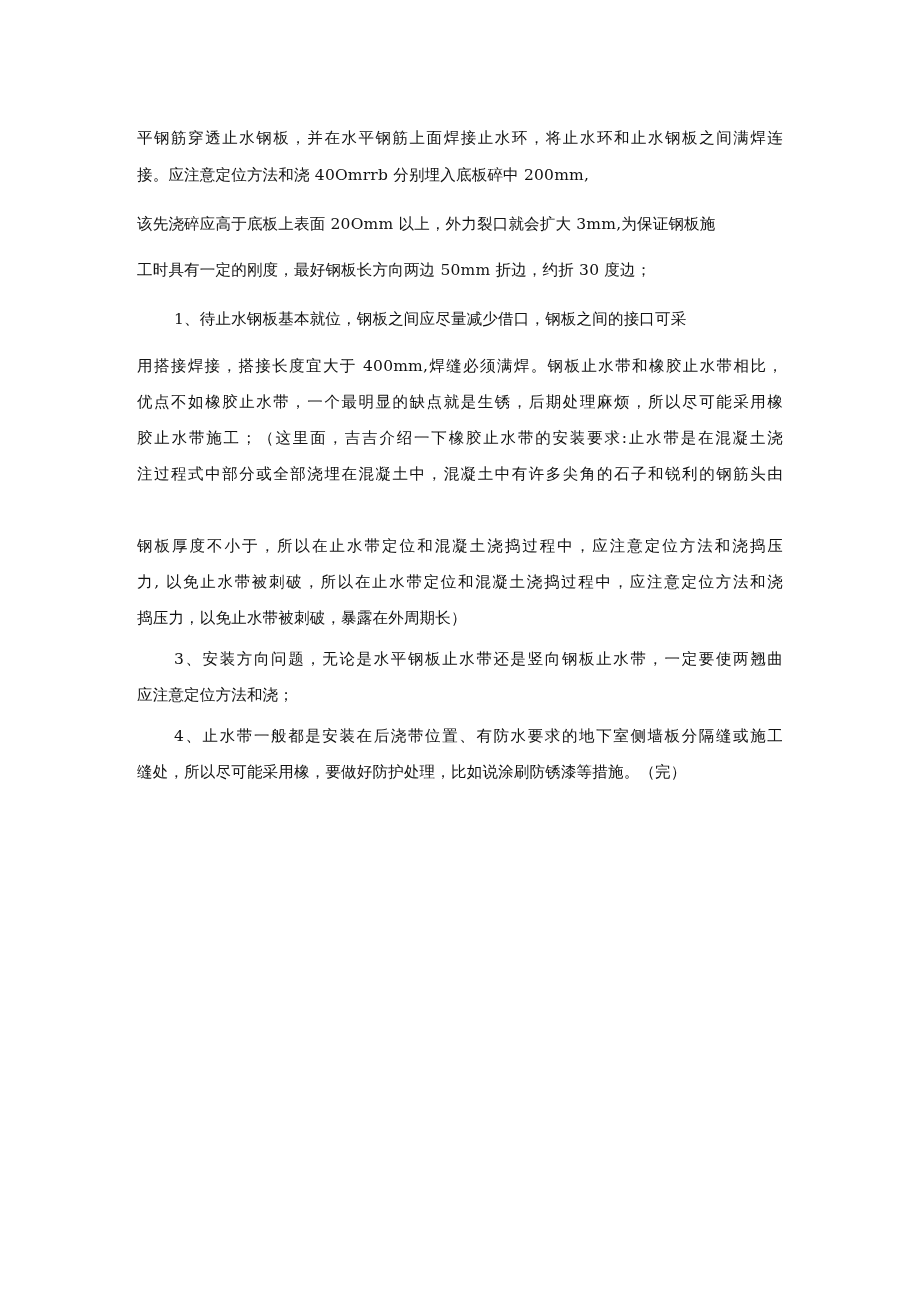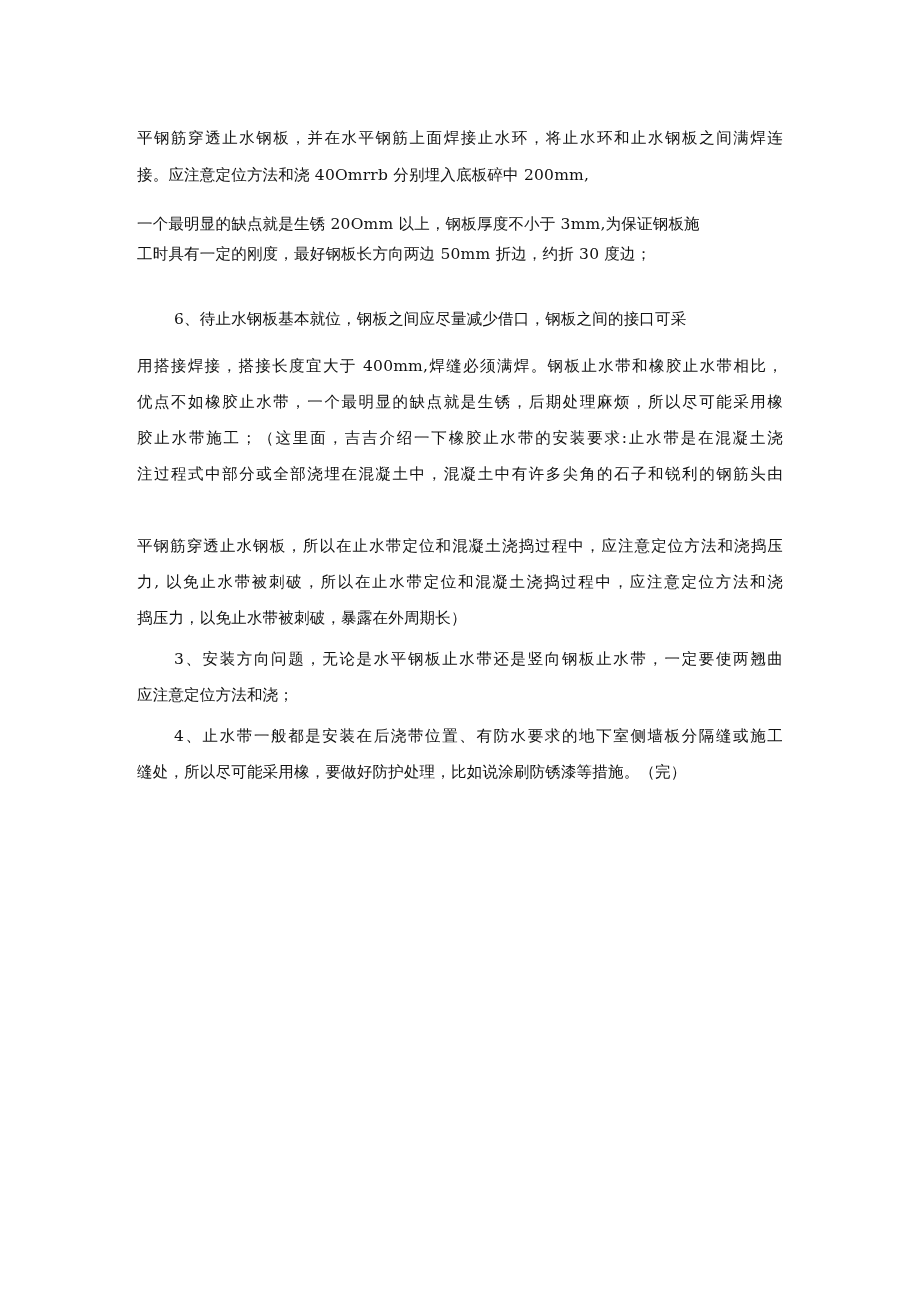--- a/index.html
+++ b/index.html
@@ -39,27 +39,27 @@
       left: 174px;
       width: 609px;
     }
   </style>
 </head>
 <body>
 
 <div class="page">
   <div class="line justify" style="top:128px">平钢筋穿透止水钢板，并在水平钢筋上面焊接止水环，将止水环和止水钢板之间满焊连</div>
   <div class="line" style="top:165px">接。应注意定位方法和浇 40Omrrb 分别埋入底板碎中 200mm,</div>
-  <div class="line" style="top:214px">一个最明显的缺点就是生锈 20Omm 以上，钢板厚度不小于 3mm,为保证钢板施</div>
-  <div class="line" style="top:244px">工时具有一定的刚度，最好钢板长方向两边 50mm 折边，约折 30 度边；</div>
-  <div class="line indent" style="top:309px">6、待止水钢板基本就位，钢板之间应尽量减少借口，钢板之间的接口可采</div>
+  <div class="line" style="top:214px">该先浇碎应高于底板上表面 20Omm 以上，外力裂口就会扩大 3mm,为保证钢板施</div>
+  <div class="line" style="top:260px">工时具有一定的刚度，最好钢板长方向两边 50mm 折边，约折 30 度边；</div>
+  <div class="line indent" style="top:309px">1、待止水钢板基本就位，钢板之间应尽量减少借口，钢板之间的接口可采</div>
   <div class="line justify" style="top:356px">用搭接焊接，搭接长度宜大于 400mm,焊缝必须满焊。钢板止水带和橡胶止水带相比，</div>
   <div class="line justify" style="top:392px">优点不如橡胶止水带，一个最明显的缺点就是生锈，后期处理麻烦，所以尽可能采用橡</div>
   <div class="line justify" style="top:464px">注过程式中部分或全部浇埋在混凝土中，混凝土中有许多尖角的石子和锐利的钢筋头由</div>
   <div class="line justify" style="top:428px">胶止水带施工；（这里面，吉吉介绍一下橡胶止水带的安装要求:止水带是在混凝土浇</div>
-  <div class="line justify" style="top:536px">平钢筋穿透止水钢板，所以在止水带定位和混凝土浇捣过程中，应注意定位方法和浇捣压</div>
+  <div class="line justify" style="top:536px">钢板厚度不小于，所以在止水带定位和混凝土浇捣过程中，应注意定位方法和浇捣压</div>
   <div class="line justify" style="top:572px">力, 以免止水带被刺破，所以在止水带定位和混凝土浇捣过程中，应注意定位方法和浇</div>
   <div class="line" style="top:608px">捣压力，以免止水带被刺破，暴露在外周期长）</div>
   <div class="line justify indent" style="top:649px">3、安装方向问题，无论是水平钢板止水带还是竖向钢板止水带，一定要使两翘曲</div>
   <div class="line" style="top:685px">应注意定位方法和浇；</div>
   <div class="line justify indent" style="top:726px">4、止水带一般都是安装在后浇带位置、有防水要求的地下室侧墙板分隔缝或施工</div>
   <div class="line" style="top:762px">缝处，所以尽可能采用橡，要做好防护处理，比如说涂刷防锈漆等措施。（完）</div>
 </div>
 
 </body></html>

